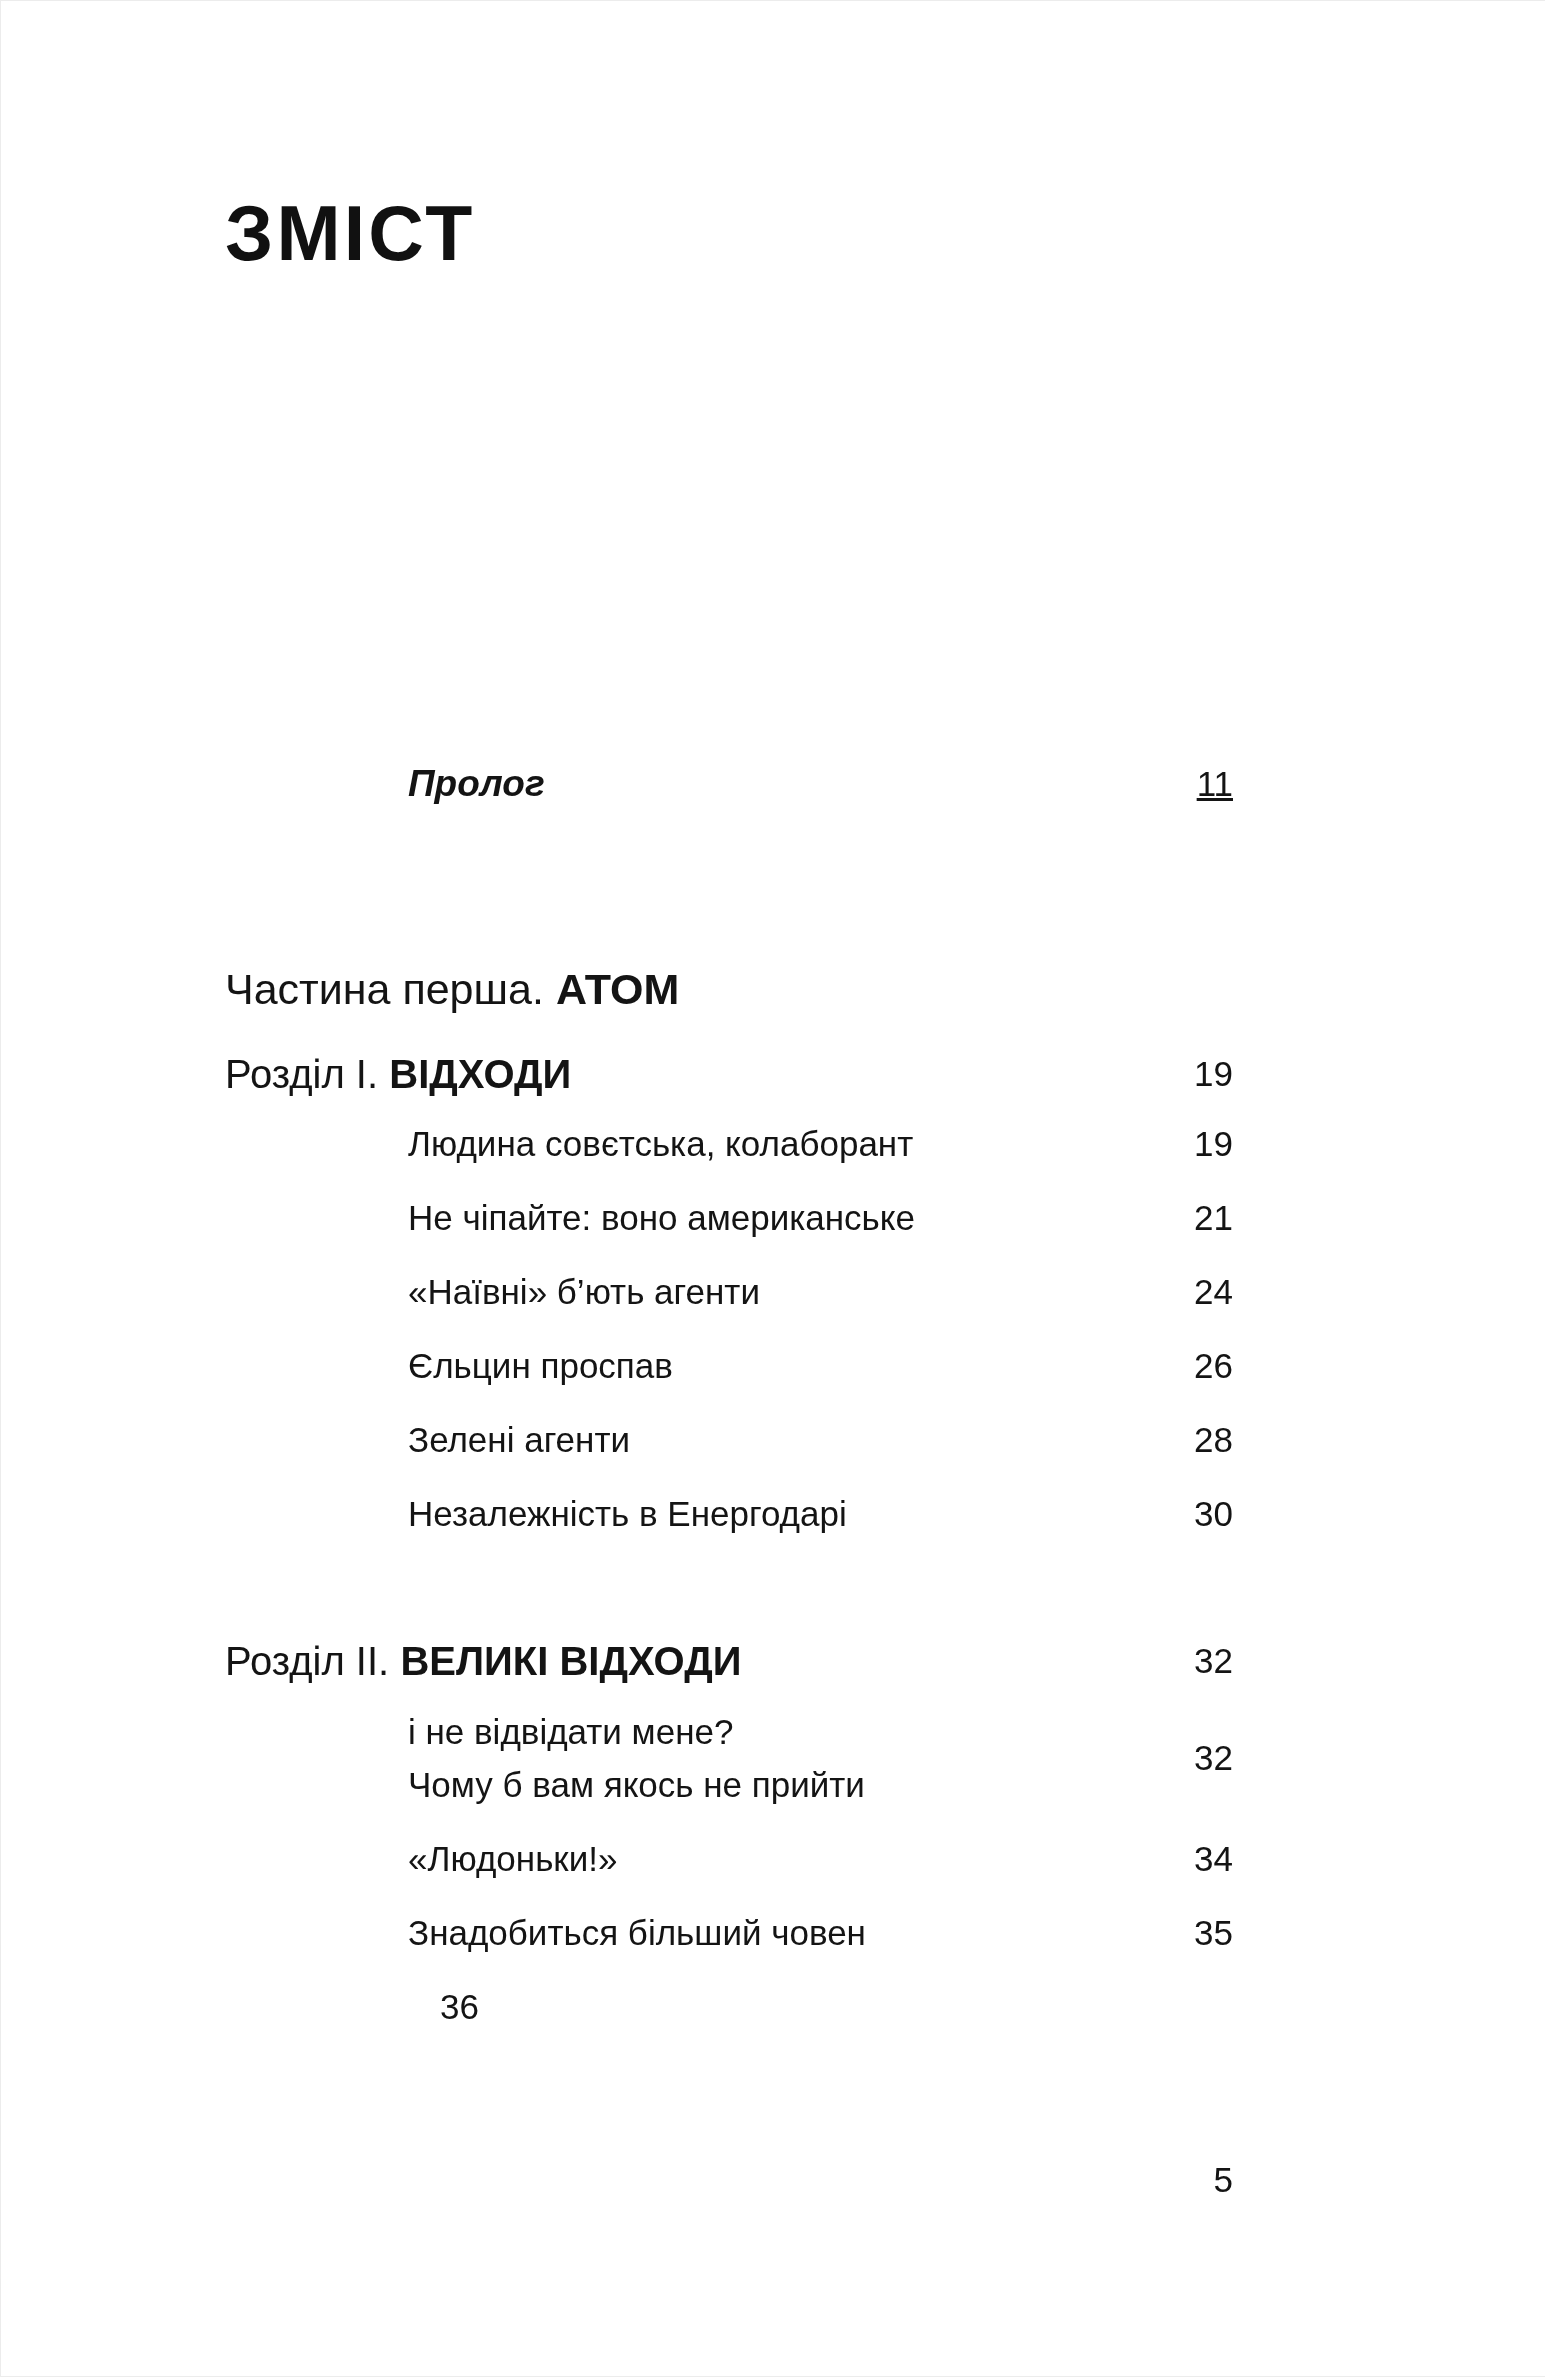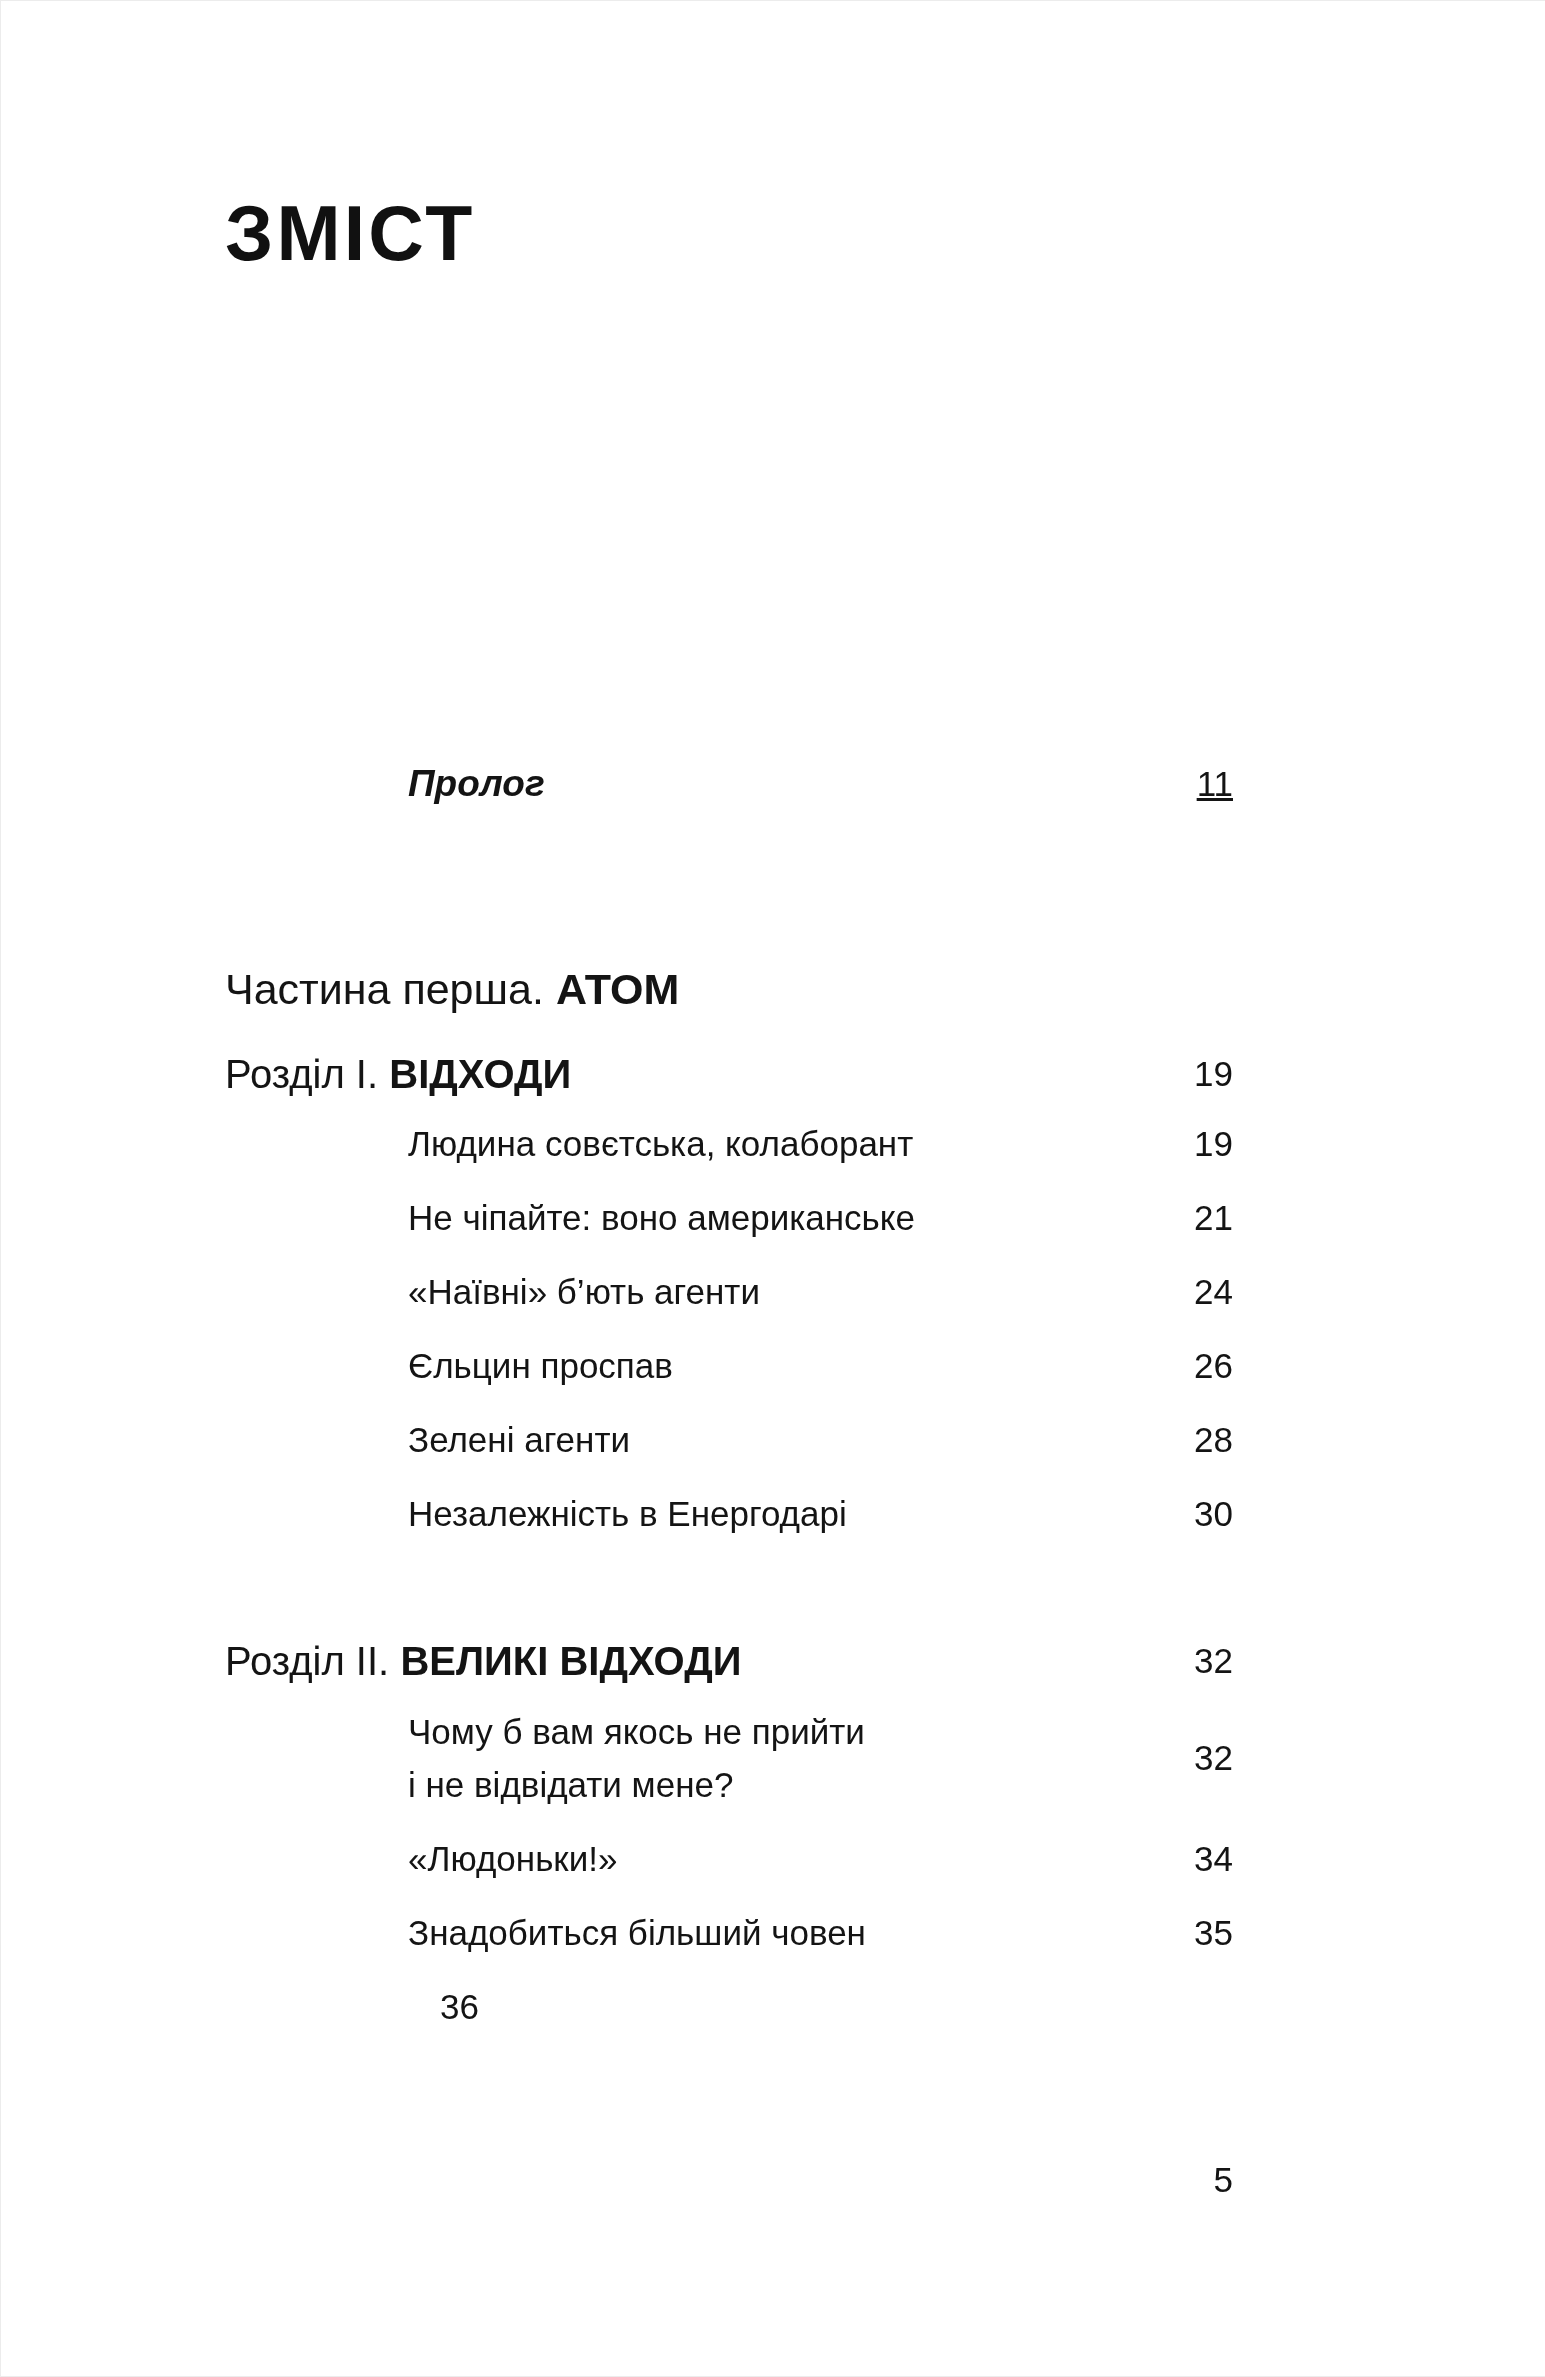--- a/index.html
+++ b/index.html
@@ -164,22 +164,22 @@
     <div class="row chapter chapter2">
       <span class="ct">
         <span class="prefix">Розділ II.</span><span class="b">ВЕЛИКІ ВІДХОДИ</span>
       </span>
       <span class="pg">32</span>
     </div>
 
     <div class="entries">
       <div class="row entry">
         <span class="lines">
+            <span class="ln">і не відвідати мене?</span>
             <span class="ln">Чому б вам якось не прийти</span>
-            <span class="ln">і не відвідати мене?</span>
           </span>
         <span class="pg">32</span>
       </div>
       <div class="row entry">
         <span class="lines">
             <span class="ln">«Людоньки!»</span>
           </span>
         <span class="pg">34</span>
       </div>
       <div class="row entry">

